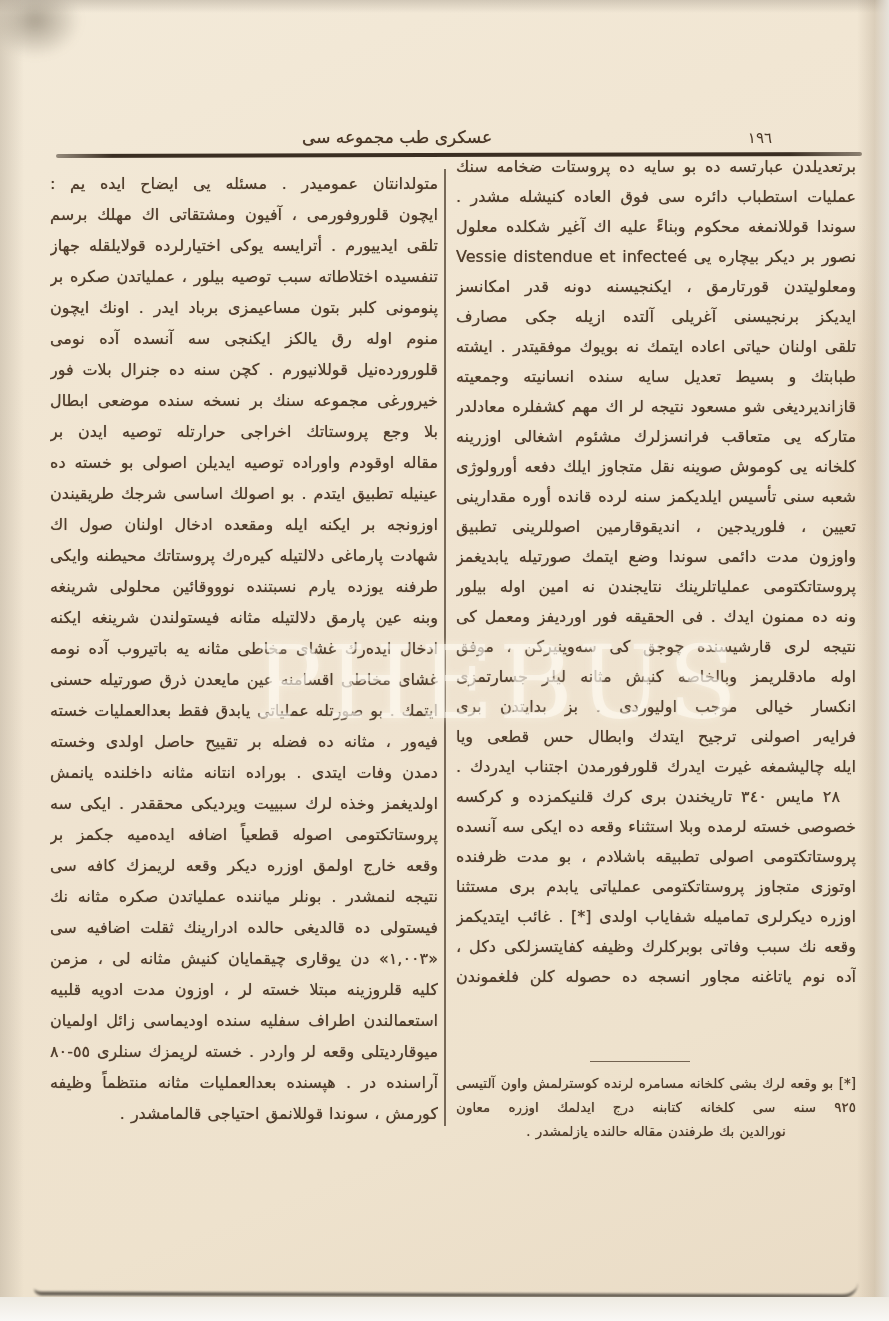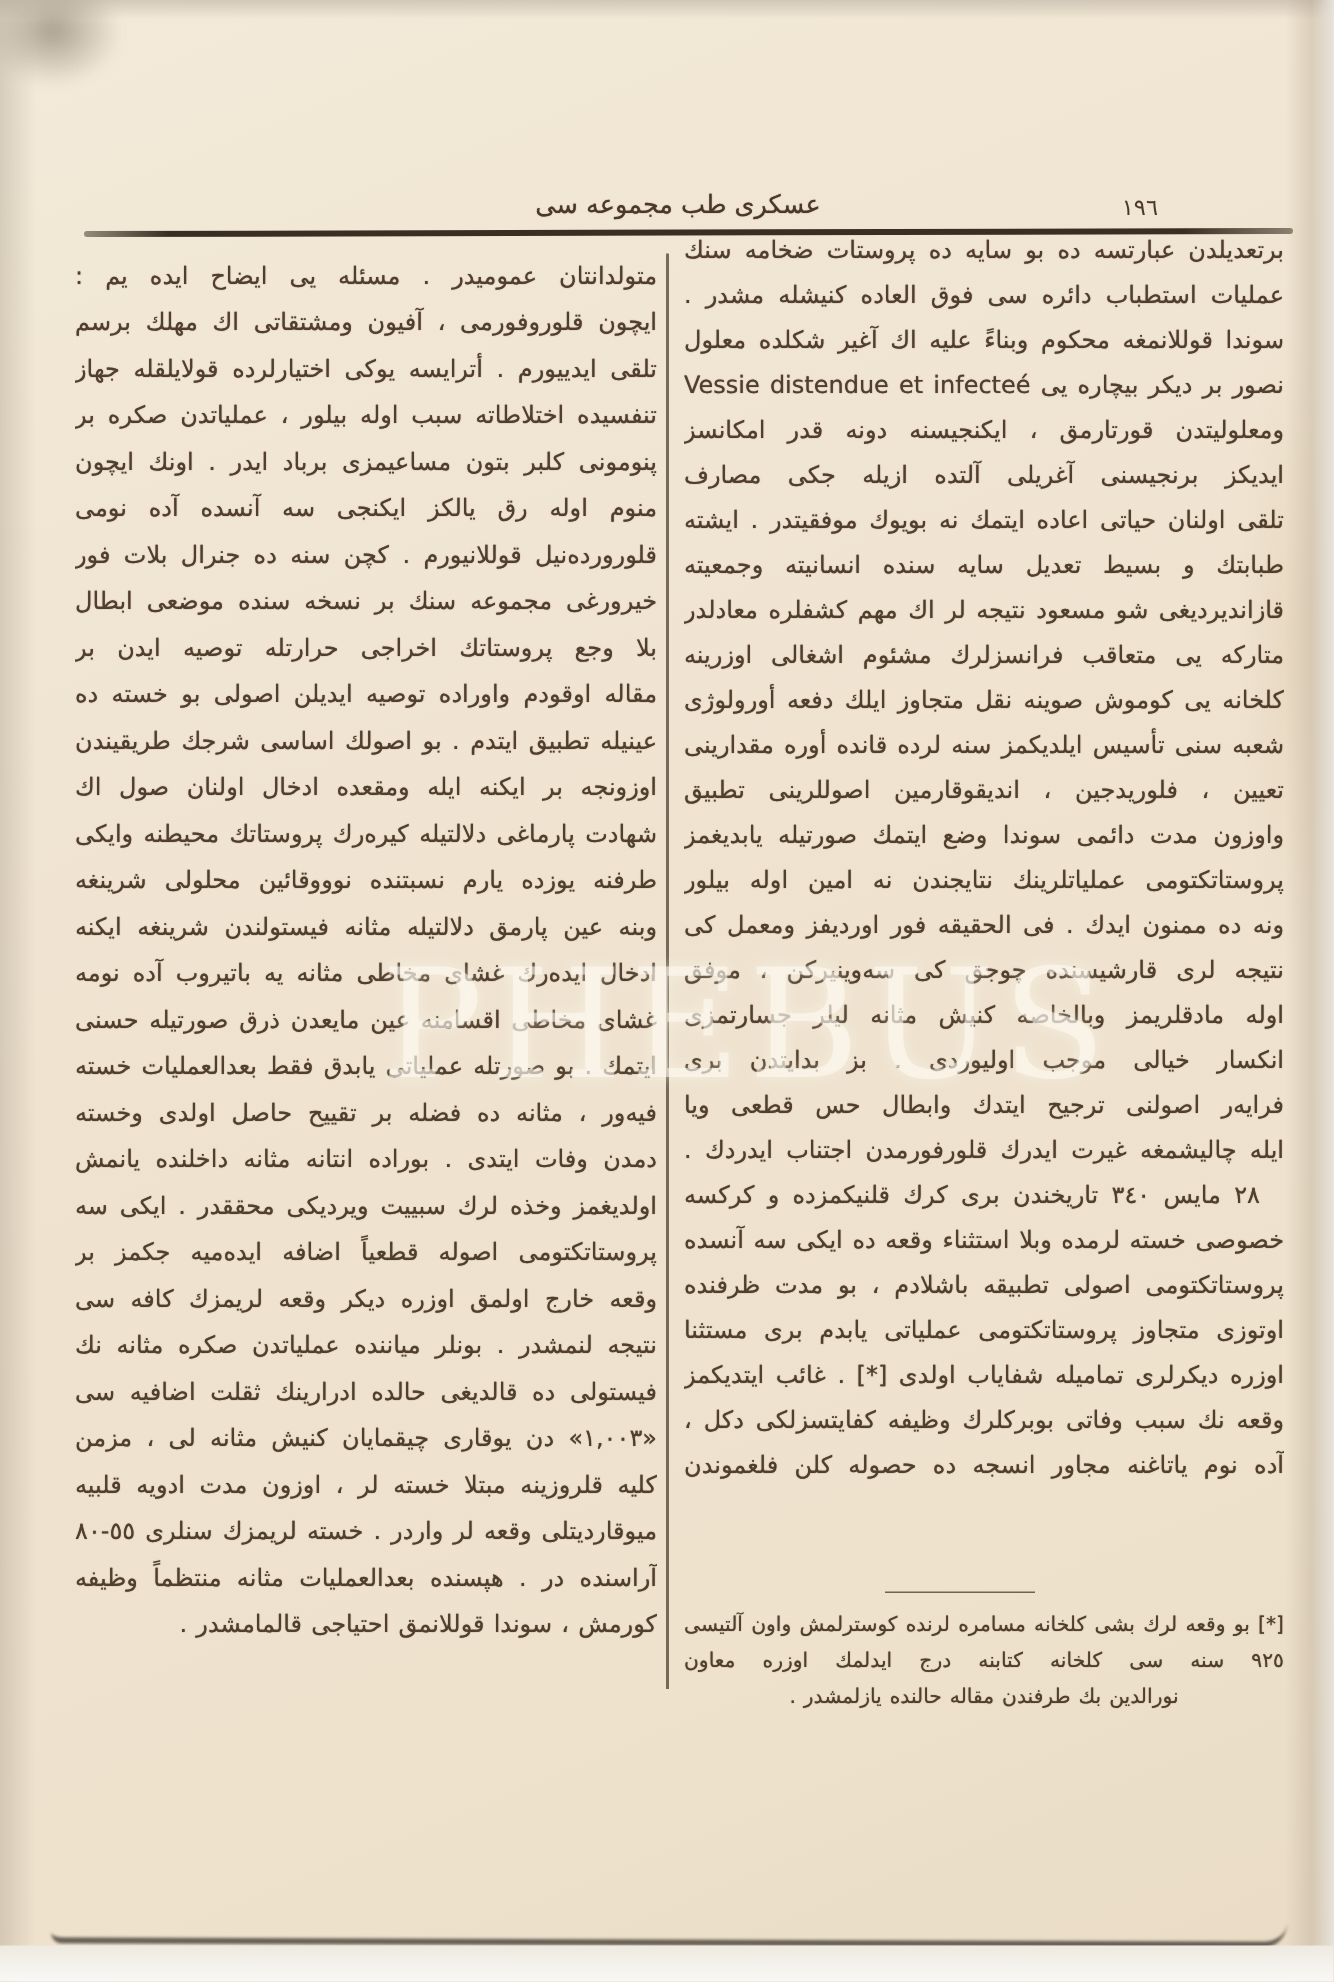--- a/index.html
+++ b/index.html
@@ -23,21 +23,21 @@
     background:linear-gradient(to left,#e6e2da 0%,rgba(168,152,130,0.30) 45%,rgba(168,152,130,0));}
   .stain{position:absolute;left:824px;top:220px;width:70px;height:420px;
     background:radial-gradient(closest-side,rgba(205,175,135,0.20),rgba(205,175,135,0));}
   .bottom-shadow-line{position:absolute;left:34px;top:1281px;width:824px;height:12px;
     border-bottom:4px solid rgba(72,66,57,0.82);border-radius:0 0 22px 10px;
     filter:blur(1.1px);transform:rotate(0.2deg);}
   .bottom-paper{position:absolute;left:0;top:1297px;width:889px;height:24px;
     background:linear-gradient(to bottom,#eeeae1,#f9f8f5);}
 
   
-  .title{position:absolute;left:302px;top:127px;width:300px;text-align:center;
+  .title{position:absolute;left:302px;top:127px;width:300px;text-align:left;
     font-size:17px;color:#4b3827;text-shadow:0 0 0.7px rgba(75,56,39,0.85);}
   .page-number{position:absolute;left:700px;top:129px;width:72px;text-align:right;
     font-size:15px;letter-spacing:3px;color:#4b3827;}
   .rule{position:absolute;left:56px;top:153px;width:806px;height:3.5px;border-radius:2px;
     background:linear-gradient(to right,rgba(58,46,34,0.5),#3a2e22 7%,#3a2e22 91%,rgba(58,46,34,0.55));
     transform:rotate(-0.15deg);}
 
   
   .col{position:absolute;direction:rtl;color:#513e2c;
     text-shadow:0 0 0.7px rgba(81,62,43,0.85);word-spacing:1px;}
@@ -104,21 +104,21 @@
       <div class="line">وقعه نك سبب وفاتى بوبركلرك وظيفه كفايتسزلكى دكل ،</div>
       <div class="line">آده نوم ياتاغنه مجاور انسجه ده حصوله كلن فلغموندن</div>
     </div>
 
   <div class="divider"></div>
 
   <div class="col col-left" lang="ota">
       <div class="line">متولدانتان عموميدر . مسئله يى ايضاح ايده يم : پروستاتليلر</div>
       <div class="line">ايچون قلوروفورمى ، آفيون ومشتقاتى اك مهلك برسم</div>
       <div class="line">تلقى ايدييورم . أترايسه يوكى اختيارلرده قولايلقله جهاز</div>
-      <div class="line">تنفسيده اختلاطاته سبب اوله بيلور ، عملياتدن صكره بر</div>
+      <div class="line">تنفسيده اختلاطاته سبب توصيه بيلور ، عملياتدن صكره بر</div>
       <div class="line">پنومونى كلبر بتون مساعيمزى برباد ايدر . اونك ايچون</div>
       <div class="line">منوم اوله رق يالكز ايكنجى سه آنسده آده نومى چيقاريركن</div>
       <div class="line">قلوروردەنيل قوللانيورم . كچن سنه ده جنرال بلات فور</div>
       <div class="line">خيرورغى مجموعه سنك بر نسخه سنده موضعى ابطال حس ايله</div>
       <div class="line">بلا وجع پروستاتك اخراجى حرارتله توصيه ايدن بر</div>
       <div class="line">مقاله اوقودم واوراده توصيه ايديلن اصولى بو خسته ده</div>
       <div class="line">عينيله تطبيق ايتدم . بو اصولك اساسى شرجك طريقيندن</div>
       <div class="line">اوزونجه بر ايكنه ايله ومقعده ادخال اولنان صول اك</div>
       <div class="line">شهادت پارماغى دلالتيله كيرەرك پروستاتك محيطنه وايكى</div>
       <div class="line">طرفنه يوزده يارم نسبتنده نوووقائين محلولى شرينغه ايتمك</div>
@@ -128,20 +128,21 @@
       <div class="line">ايتمك . بو صورتله عملياتى يابدق فقط بعدالعمليات خسته ده</div>
       <div class="line">فيەور ، مثانه ده فضله بر تقييح حاصل اولدى وخسته التهاب</div>
       <div class="line">دمدن وفات ايتدى . بوراده انتانه مثانه داخلنده يانمش</div>
       <div class="line">اولديغمز وخذه لرك سبييت ويرديكى محققدر . ايكى سه آنسده</div>
       <div class="line">پروستاتكتومى اصوله قطعياً اضافه ايدەميه جكمز بر</div>
       <div class="line">وقعه خارج اولمق اوزره ديكر وقعه لريمزك كافه سى موفقيتله</div>
       <div class="line">نتيجه لنمشدر . بونلر مياننده عملياتدن صكره مثانه نك</div>
       <div class="line">فيستولى ده قالديغى حالده ادرارينك ثقلت اضافيه سى</div>
       <div class="line">«١,٠٠٣» دن يوقارى چيقمايان كنيش مثانه لى ، مزمن</div>
       <div class="line">كليه قلروزينه مبتلا خسته لر ، اوزون مدت ادويه قلبيه</div>
+      <div class="line">استعمالندن اطراف سفليه سنده اوديماسى زائل اولميان</div>
       <div class="line">ميوقارديتلى وقعه لر واردر . خسته لريمزك سنلرى ٥٥-٨٠</div>
       <div class="line">آراسنده در . هپسنده بعدالعمليات مثانه منتظماً وظيفه سنى</div>
       <div class="line">كورمش ، سوندا قوللانمق احتياجى قالمامشدر .</div>
     </div>
 
   <div class="fn-sep"></div>
   <div class="col footnote" lang="ota">
       <div class="line">[*] بو وقعه لرك بشى كلخانه مسامره لرنده كوسترلمش واون آلتيسى ده</div>
       <div class="line">٩٢٥ سنه سى كلخانه كتابنه درج ايدلمك اوزره معاون</div>
       <div class="line">نورالدين بك طرفندن مقاله حالنده يازلمشدر .</div>

